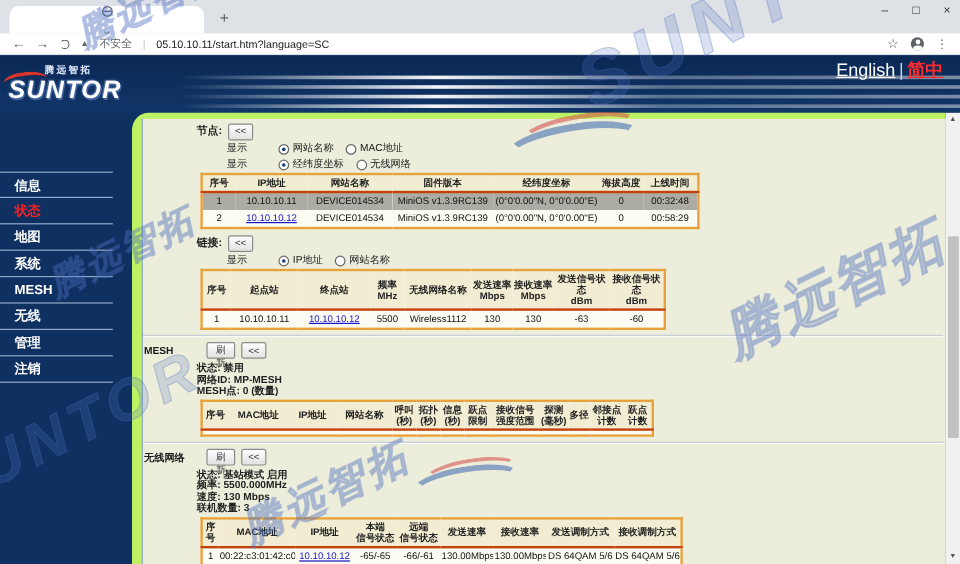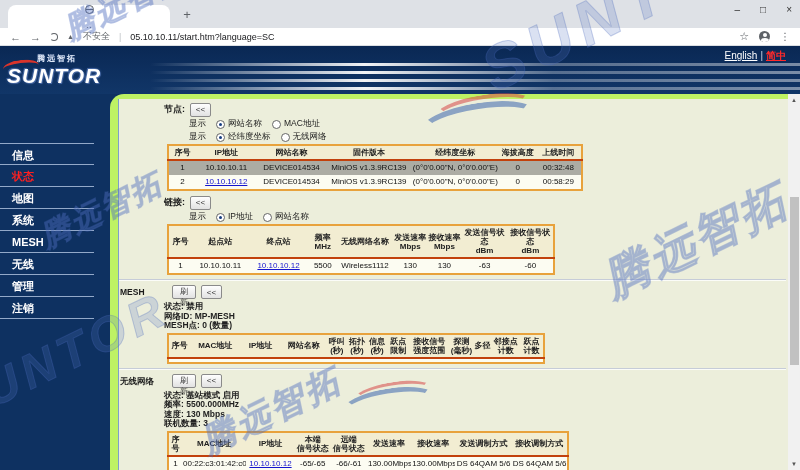--- a/index.html
+++ b/index.html
@@ -33,21 +33,21 @@
   .avatar-ic::before{content:'';position:absolute;left:3.5px;top:2px;width:4px;height:4px;border-radius:50%;background:#fff;}
   .avatar-ic::after{content:'';position:absolute;left:1.5px;top:7px;width:8px;height:5px;border-radius:50% 50% 0 0;background:#fff;}
   .menu-ic{color:#5f6368;font-size:10px;}
 
   
   .page{position:absolute;top:46px;left:0;right:0;bottom:0;background:#0E3161;overflow:hidden;}
   .topband{position:absolute;top:0;left:0;right:0;height:48px;background:linear-gradient(#0A2854,#113668);}
   .stripe{position:absolute;left:150px;right:0;height:3px;
     background:linear-gradient(90deg,rgba(255,255,255,0) 0%,rgba(255,255,255,.95) 33%,rgba(255,255,255,.30) 62%,rgba(255,255,255,.45) 100%);}
   .s1{top:17px;} .s2{top:25px;} .s3{top:33px;} .s4{top:41px;}
-  .langs{position:absolute;top:3px;right:14px;font-size:10px;color:#fff;z-index:5;}
+  .langs{position:absolute;top:3px;right:14px;font-size:15px;color:#fff;z-index:5;}
   .langs a{text-decoration:underline;}
   .lang-en{color:#ffffff;}
   .lang-sep{color:#cfd8ea;margin:0 3px;text-decoration:none;}
   .lang-cn{color:#ff2a2a;font-weight:bold;}
 
   .logo{position:absolute;top:7px;left:7px;width:118px;height:40px;z-index:6;}
   .logo-cn{display:block;margin-left:30px;font-size:8px;font-weight:bold;color:#dfe7f4;letter-spacing:2px;
     text-shadow:0 0 1px #3a5e9a;}
   .logo-en-wrap{position:relative;margin-top:0px;}
   .logo-swoosh{position:absolute;left:-4px;top:-4px;width:36px;height:14px;border-top:3px solid #D9342B;
@@ -68,21 +68,21 @@
     border-left:1px solid #7E9FC9;padding:2px 0 0 8px;overflow:hidden;font-size:8.5px;color:#222;}
 
   .sec-head{margin:1px 0 1px 37px;height:15px;display:flex;align-items:center;gap:5px;}
   .sec-label{font-weight:bold;font-size:9px;color:#1a1a1a;}
   .btn{background:linear-gradient(#fefefe,#e2e2e2);border:1px solid #8a8a8a;border-radius:2px;
     font-size:8px;height:14px;line-height:11px;padding:0 4px;color:#333;font-family:inherit;}
   .btn.sm{width:21px;}
   .btn.refresh{width:24px;}
 
   .radio-row{margin:1px 0 1px 62px;height:12px;display:flex;align-items:center;gap:10px;}
-  .r-label{margin-right:0px;}
+  .r-label{margin-right:16px;}
   .r-opt{display:flex;align-items:center;cursor:pointer;}
   .radio{width:9px;height:9px;border:1px solid #666;border-radius:50%;background:#fff;display:inline-block;
     position:relative;margin-right:3px;}
   .radio.on::after{content:'';position:absolute;left:2px;top:2px;right:2px;bottom:2px;border-radius:50%;background:#173d80;}
 
   .twrap{margin:1px 0 0 40px;}
   table.dt{border-collapse:collapse;table-layout:fixed;background:#FCFCF2;border:2px solid #E8A23C;font-size:8px;}
   .dt th{background:#F2EDD2;font-weight:bold;padding:2px 1px;border-bottom:2px solid #c2410c;
     white-space:pre-line;text-align:center;font-size:8px;color:#222;line-height:9px;}
   .dt td{padding:2px 1px;text-align:center;white-space:nowrap;overflow:hidden;color:#111;line-height:10px;}

